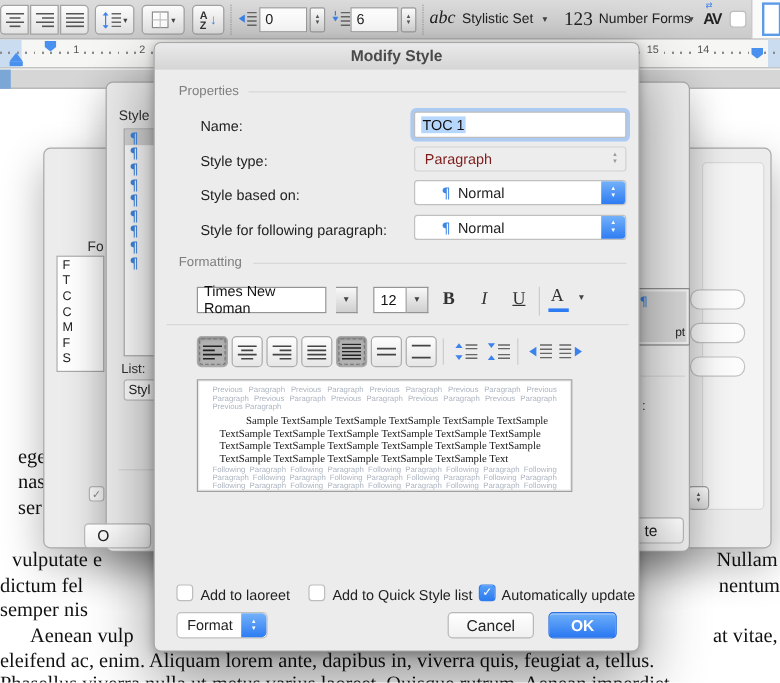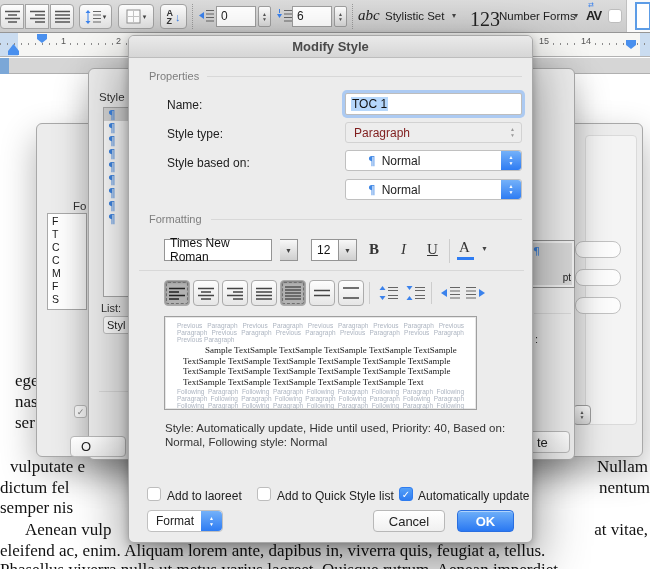--- a/index.html
+++ b/index.html
@@ -156,21 +156,21 @@
     <div class="abs tstep" style="left:334px;top:6px;width:13px;height:21px">
       <span>▲</span>
       <span>▼</span>
     </div>
     <div class="abs tsep" style="left:352px;top:4px;height:25px"></div>
 
     <span class="abs serifg" style="left:358px;top:7px;font-style:italic;font-size:15px;color:#222">abc</span>
     <span class="abs tlabel" style="left:385px;top:10px">Stylistic Set</span>
     <span class="abs" style="left:452px;top:11px;font-size:8px;color:#444">▾</span>
 
-    <span class="abs serifg" style="left:470px;top:8px;font-size:20px;color:#222">123</span>
+    <span class="abs serifg" style="left:470px;top:8px;font-size:16px;color:#222">123</span>
     <span class="abs tlabel" style="left:499px;top:10px">Number Forms</span>
     <span class="abs" style="left:574px;top:11px;font-size:8px;color:#444">▾</span>
 
     <span class="abs" style="left:588px;top:1px;font-size:7px;color:#3b82ec">⇄</span>
     <span class="abs" style="left:586px;top:8px;font-size:13px;font-weight:bold;color:#222;letter-spacing:-1px">AV</span>
     <div class="abs cb" style="left:608px;top:9px"></div>
     <div class="abs" style="left:626px;top:0;width:24px;height:32px;background:#fafafa;border-left:1px solid #c0c0c0">
       <div class="abs" style="left:8px;top:2px;width:16px;height:28px;background:#fff;border:2px solid #5c9ce6"></div>
     </div>
   </div>
@@ -309,20 +309,21 @@
     <span class="abs flabel" style="left:38px;top:120px">Style based on:</span>
     <div class="abs combo" style="left:216px;top:114px;width:177px;height:21px;padding-left:22px;gap:6px">
       <span class="pil">¶</span>
       <span style="font-size:12px;color:#222">Normal</span>
       <span class="bluecap">
           <span>▲</span>
           <span>▼</span>
         </span>
     </div>
 
+    <span class="abs flabel" style="left:38px;top:149px">Style for following paragraph:</span>
     <div class="abs combo" style="left:216px;top:143px;width:177px;height:21px;padding-left:22px;gap:6px">
       <span class="pil">¶</span>
       <span style="font-size:12px;color:#222">Normal</span>
       <span class="bluecap">
           <span>▲</span>
           <span>▼</span>
         </span>
     </div>
 
     <span class="abs sechdr" style="left:20px;top:177px">Formatting</span>
@@ -436,21 +437,20 @@
           </g>
         </svg>
     </div>
 
     <div class="abs preview" style="left:35px;top:280px;width:313px;height:94px">
       <div class="gtxt">Previous Paragraph Previous Paragraph Previous Paragraph Previous Paragraph Previous Paragraph Previous Paragraph Previous Paragraph Previous Paragraph Previous Paragraph Previous Paragraph</div>
       <div class="stxt">Sample TextSample TextSample TextSample TextSample TextSample TextSample TextSample TextSample TextSample TextSample TextSample TextSample TextSample TextSample TextSample TextSample TextSample TextSample TextSample TextSample TextSample TextSample Text</div>
       <div class="gtxt">Following Paragraph Following Paragraph Following Paragraph Following Paragraph Following Paragraph Following Paragraph Following Paragraph Following Paragraph Following Paragraph Following Paragraph Following Paragraph Following Paragraph Following Paragraph Following Paragraph Following Paragraph Following Paragraph Following Paragraph Following Paragraph Following Paragraph Following Paragraph Following Paragraph Following Paragraph Following Paragraph Following Paragraph Following Paragraph Following Paragraph Following Paragraph Following Paragraph Following Paragraph Following Paragraph Following Paragraph Following Paragraph Following Paragraph Following Paragraph Following Paragraph Following Paragraph</div>
     </div>
 
-    <div class="abs desc" style="left:36px;top:385px;width:362px">Style: Automatically update, Hide until used, Priority: 40, Based on: Normal, Following style: Normal</div>
 
     <div class="abs cb" style="left:18px;top:451px"></div>
     <span class="abs flabel" style="left:38px;top:453px">Add to laoreet</span>
     <div class="abs cb" style="left:128px;top:451px"></div>
     <span class="abs flabel" style="left:148px;top:453px">Add to Quick Style list</span>
     <div class="abs cb on" style="left:270px;top:451px">
         <span>✓</span>
       </div>
     <span class="abs flabel" style="left:289px;top:453px">Automatically update</span>
 

